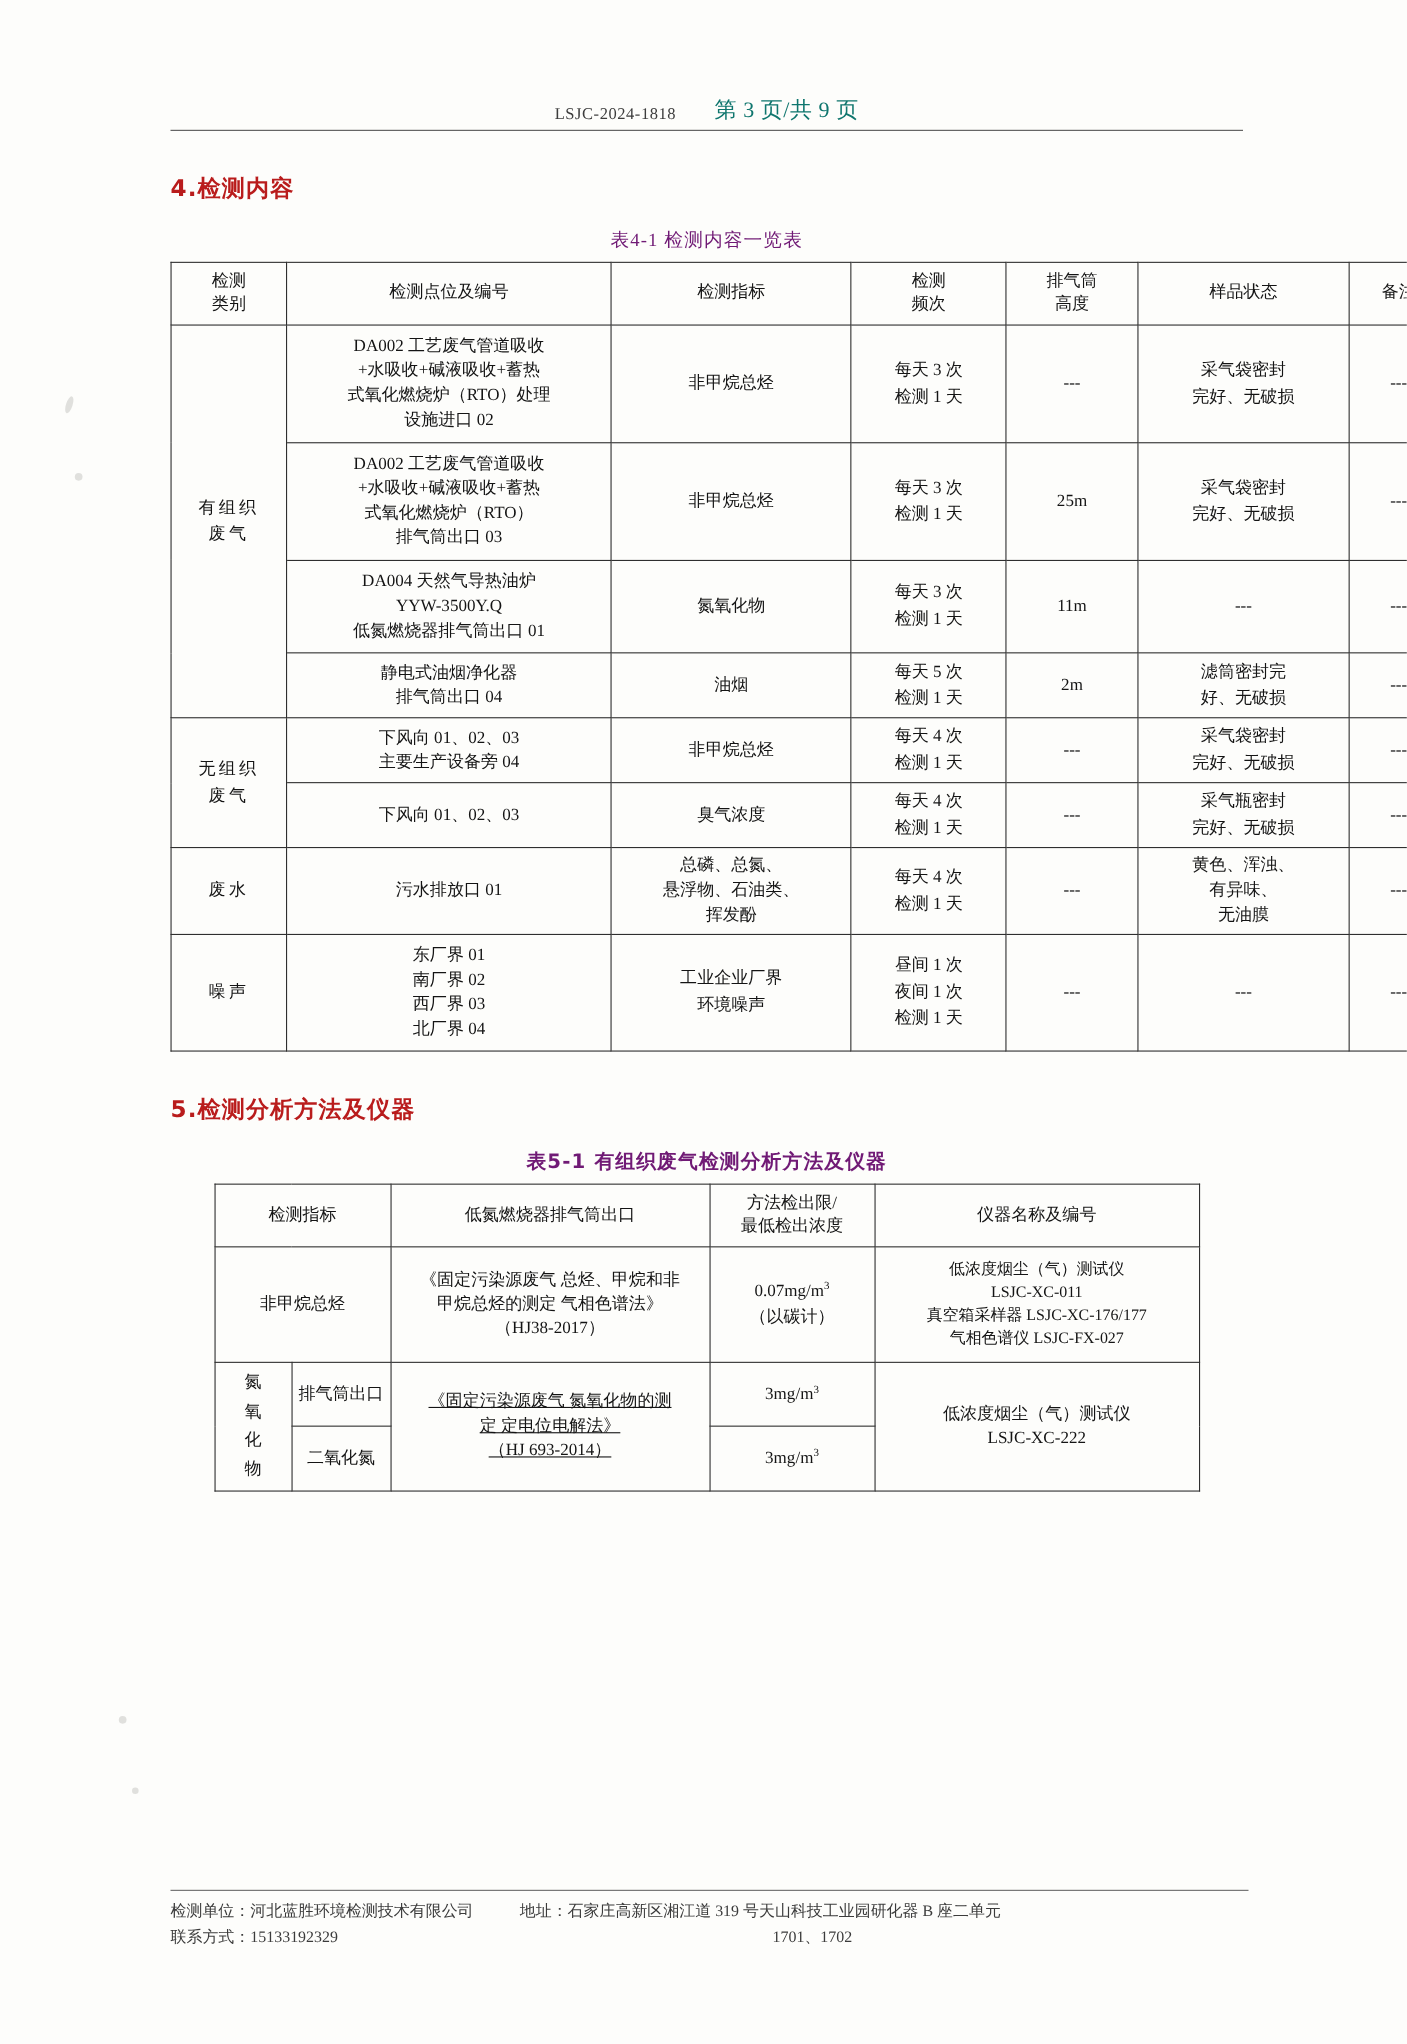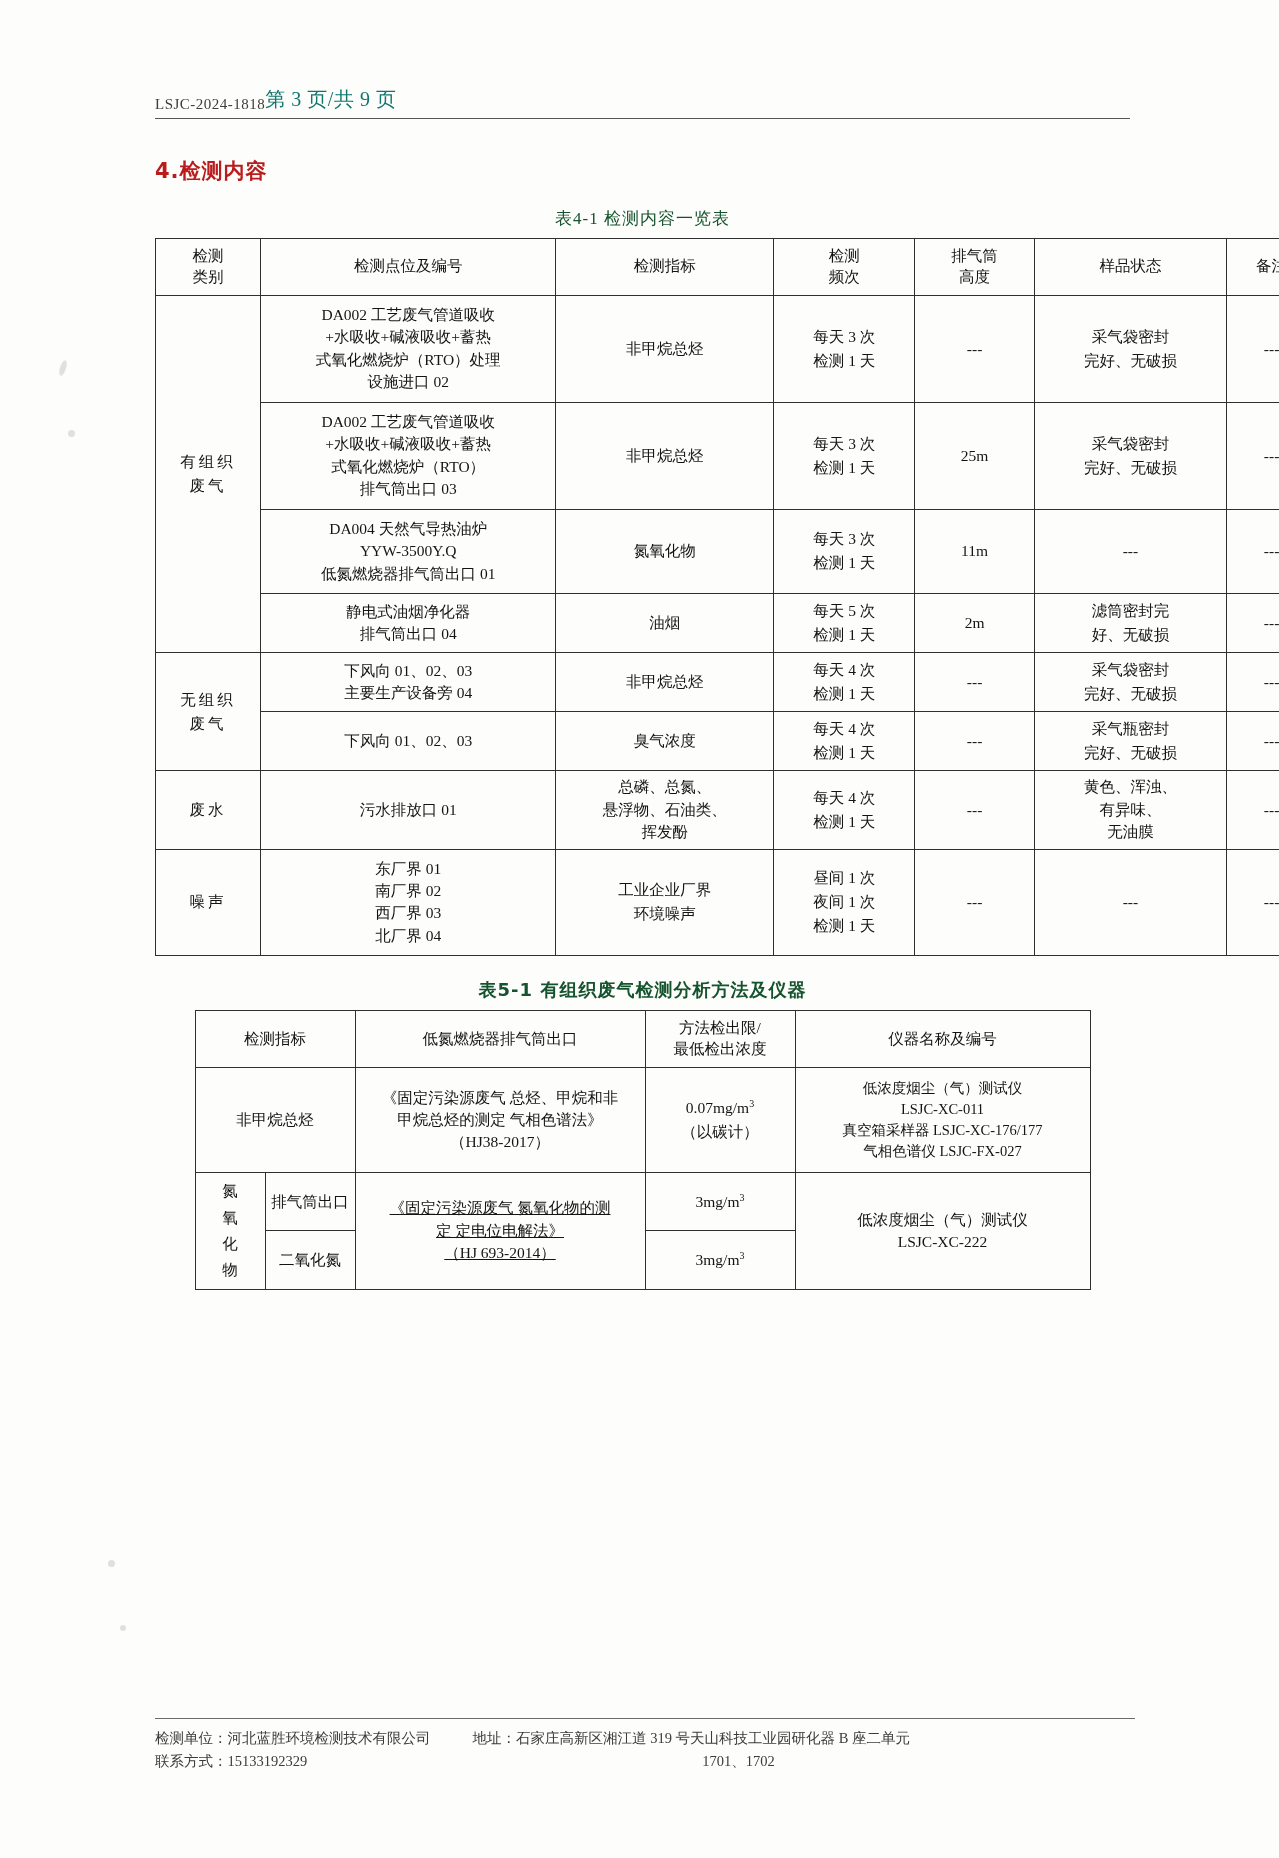--- a/index.html
+++ b/index.html
@@ -27,27 +27,28 @@
     opacity: .55;
   }
   .content {
     position: absolute;
     left: 155px;
     top: 86px;
     width: 975px;
   }
   .header-row {
     display: flex;
-    justify-content: flex-start;
+    justify-content: center;
     align-items: flex-end;
     font-size: 15px;
     color: #444;
     letter-spacing: .5px;
     padding-bottom: 5px;
     border-bottom: 1.5px solid #555;
+    gap: 35px;
   }
   .header-left {
     font-family: "Liberation Serif", serif;
     font-size: 15px;
     color: #3d3d3d;
   }
   .header-right {
     font-size: 20px;
     color: #0f766e;
   }
@@ -57,21 +58,21 @@
     font-weight: bold;
     margin: 38px 0 0 0;
     letter-spacing: 1px;
     color: #b91c1c;
   }
   .table-caption {
     text-align: center;
     font-size: 17px;
     margin: 22px 0 8px 0;
     letter-spacing: 1px;
-    color: #14532d;
+    color: #701a75;
   }
   .table-caption.b {
     font-family: "DejaVu Sans", "Liberation Sans", sans-serif;
     font-weight: bold;
     font-size: 18px;
   }
   table {
     border-collapse: collapse;
     width: 100%;
     table-layout: fixed;
@@ -258,20 +259,21 @@
           <td class="lh-tight" style="padding:8px 3px;">东厂界 01<br>南厂界 02<br>西厂界 03<br>北厂界 04</td>
           <td>工业企业厂界<br>环境噪声</td>
           <td>昼间 1 次<br>夜间 1 次<br>检测 1 天</td>
           <td>---</td>
           <td>---</td>
           <td>---</td>
         </tr>
       </tbody>
     </table>
 
+    <h2 class="section">5.检测分析方法及仪器</h2>
 
     <div class="table-caption b">表5-1  有组织废气检测分析方法及仪器</div>
 
     <table class="t2">
       <colgroup>
         <col style="width:70px">
         <col style="width:90px">
         <col style="width:290px">
         <col style="width:150px">
         <col style="width:295px">

